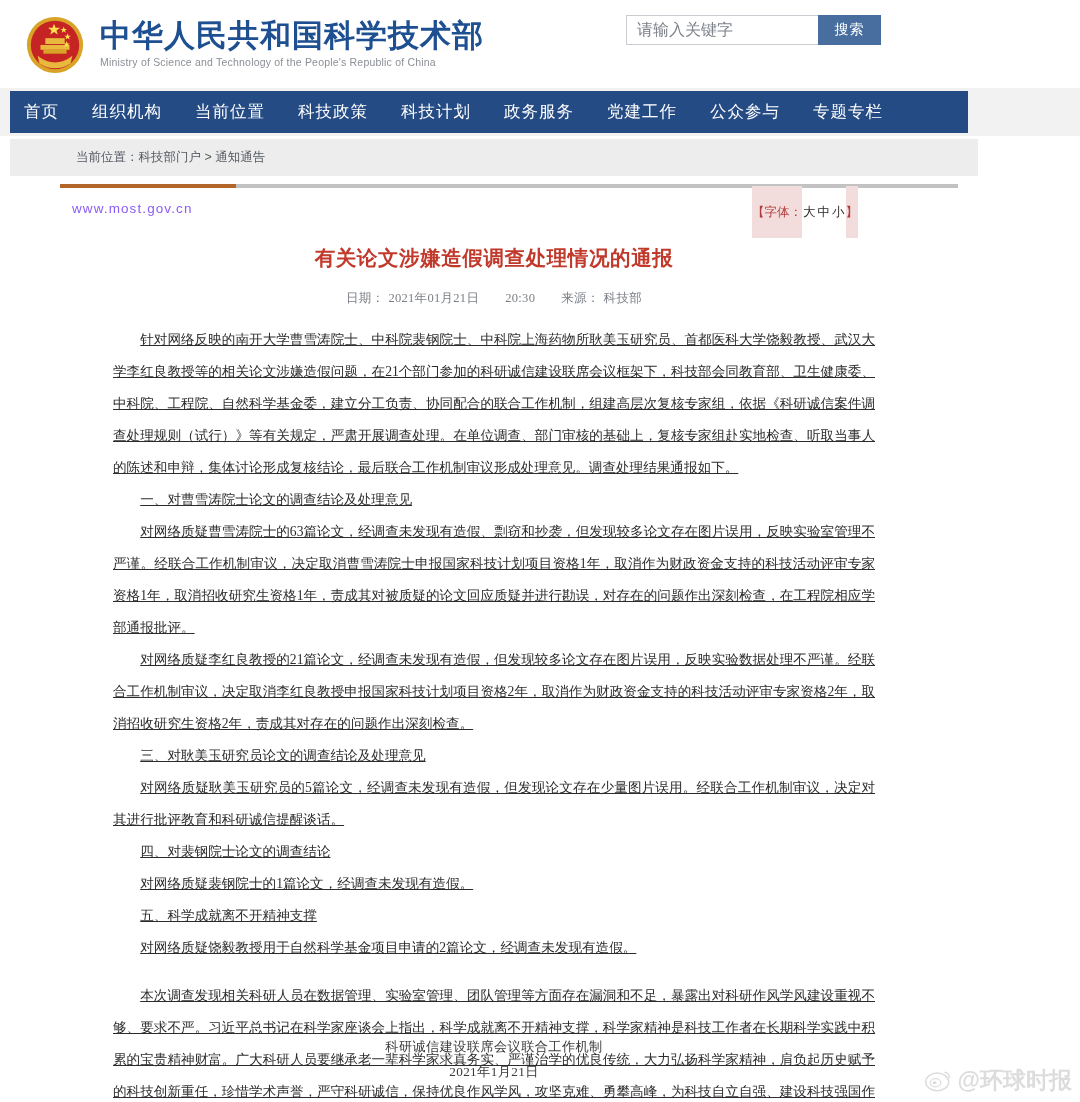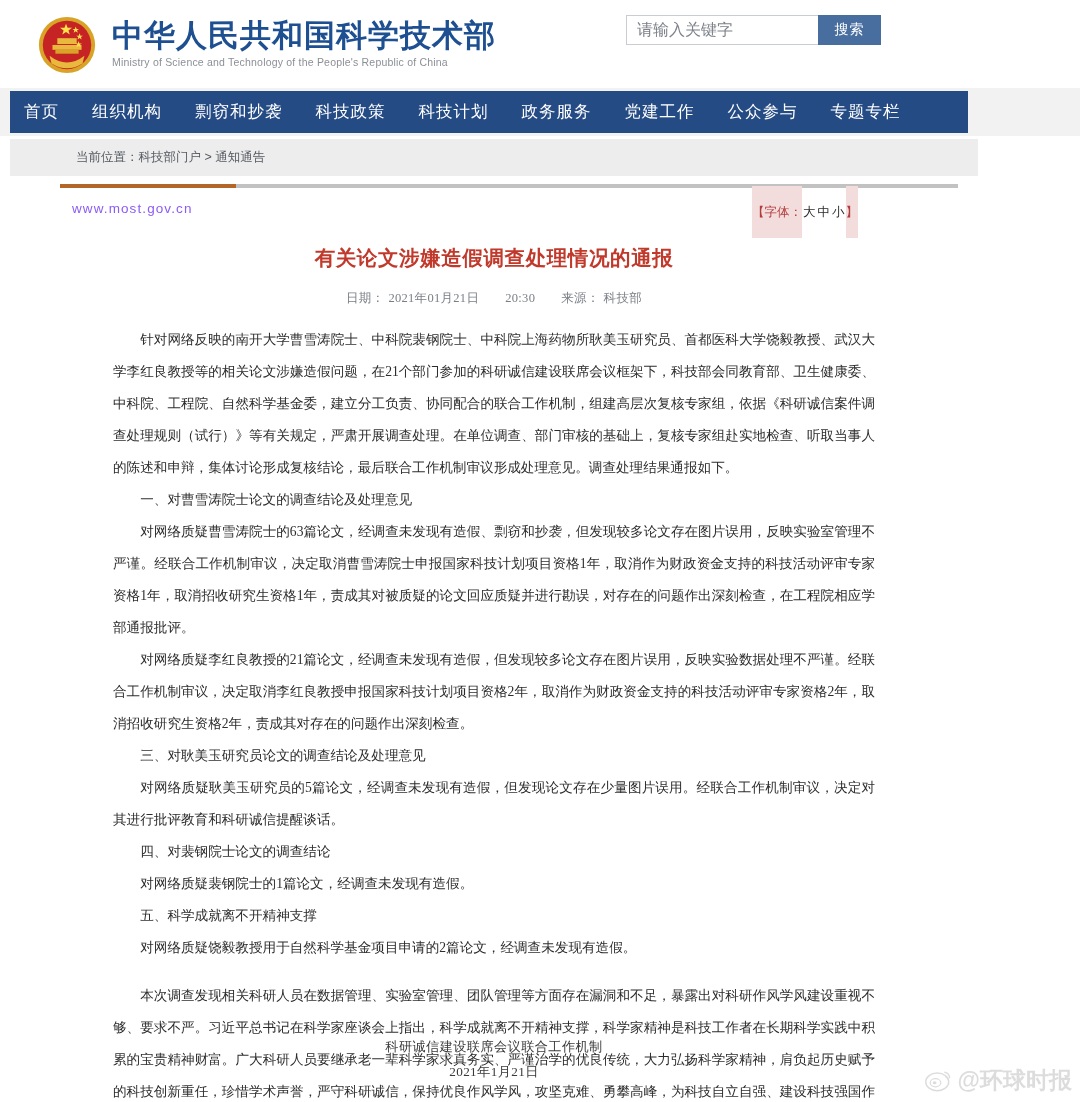--- a/index.html
+++ b/index.html
@@ -12,21 +12,21 @@
   }
   .page{width:1080px;height:1102px;position:relative;background:#fff;}
 
   
   .site-header{
     position:relative;
     height:88px;
     background:#ffffff;
     display:flex;align-items:center;
   }
-  .brand{display:flex;align-items:center;padding-left:36px;}
+  .brand{display:flex;align-items:center;padding-left:24px;}
   .emblem{width:62px;height:62px;position:relative;flex:none;}
   .brand-text{margin-left:14px;}
   .brand-cn{
     font-family:"Liberation Sans","DejaVu Sans",sans-serif;
     font-weight:bold;
     font-size:31px;
     letter-spacing:1px;
     color:#1d4f91;
     line-height:1.05;
     white-space:nowrap;
@@ -150,21 +150,21 @@
   .meta-gap{display:inline-block;width:18px;}
 
   .content{
     position:absolute;left:103px;top:148px;
     width:762px;
     color:#2c2c2c;
     font-size:13.6px;
     line-height:32px;
     text-align:justify;
   }
-  .content p{margin:0;text-indent:2em;}
+  .content p{margin:0;text-indent:2em;text-decoration:underline;}
   .content p.sec{text-indent:2em;}
   .content p.spacer{height:16px;margin:0;line-height:16px;}
 
   .signoff{
     position:absolute;left:0;bottom:18px;width:968px;
     text-align:center;color:#3a3a3a;font-size:13.2px;line-height:25px;
   }
   .signoff div{letter-spacing:.4px;}
 
   
@@ -215,21 +215,21 @@
     <div class="search-box">
       <input class="search-input" type="text" placeholder="请输入关键字" style="">
       <button class="search-btn">搜索</button>
     </div>
   </div>
 
   <div class="nav-wrap">
     <div class="nav-bar">
       <a class="nav-item">首页</a>
       <a class="nav-item">组织机构</a>
-      <a class="nav-item">剽窃和抄袭</a>
+      <a class="nav-item">当前位置</a>
       <a class="nav-item">科技政策</a>
       <a class="nav-item">科技计划</a>
       <a class="nav-item">政务服务</a>
       <a class="nav-item">党建工作</a>
       <a class="nav-item">公众参与</a>
       <a class="nav-item">专题专栏</a>
     </div>
   </div>
 
   <div class="crumb-wrap">

